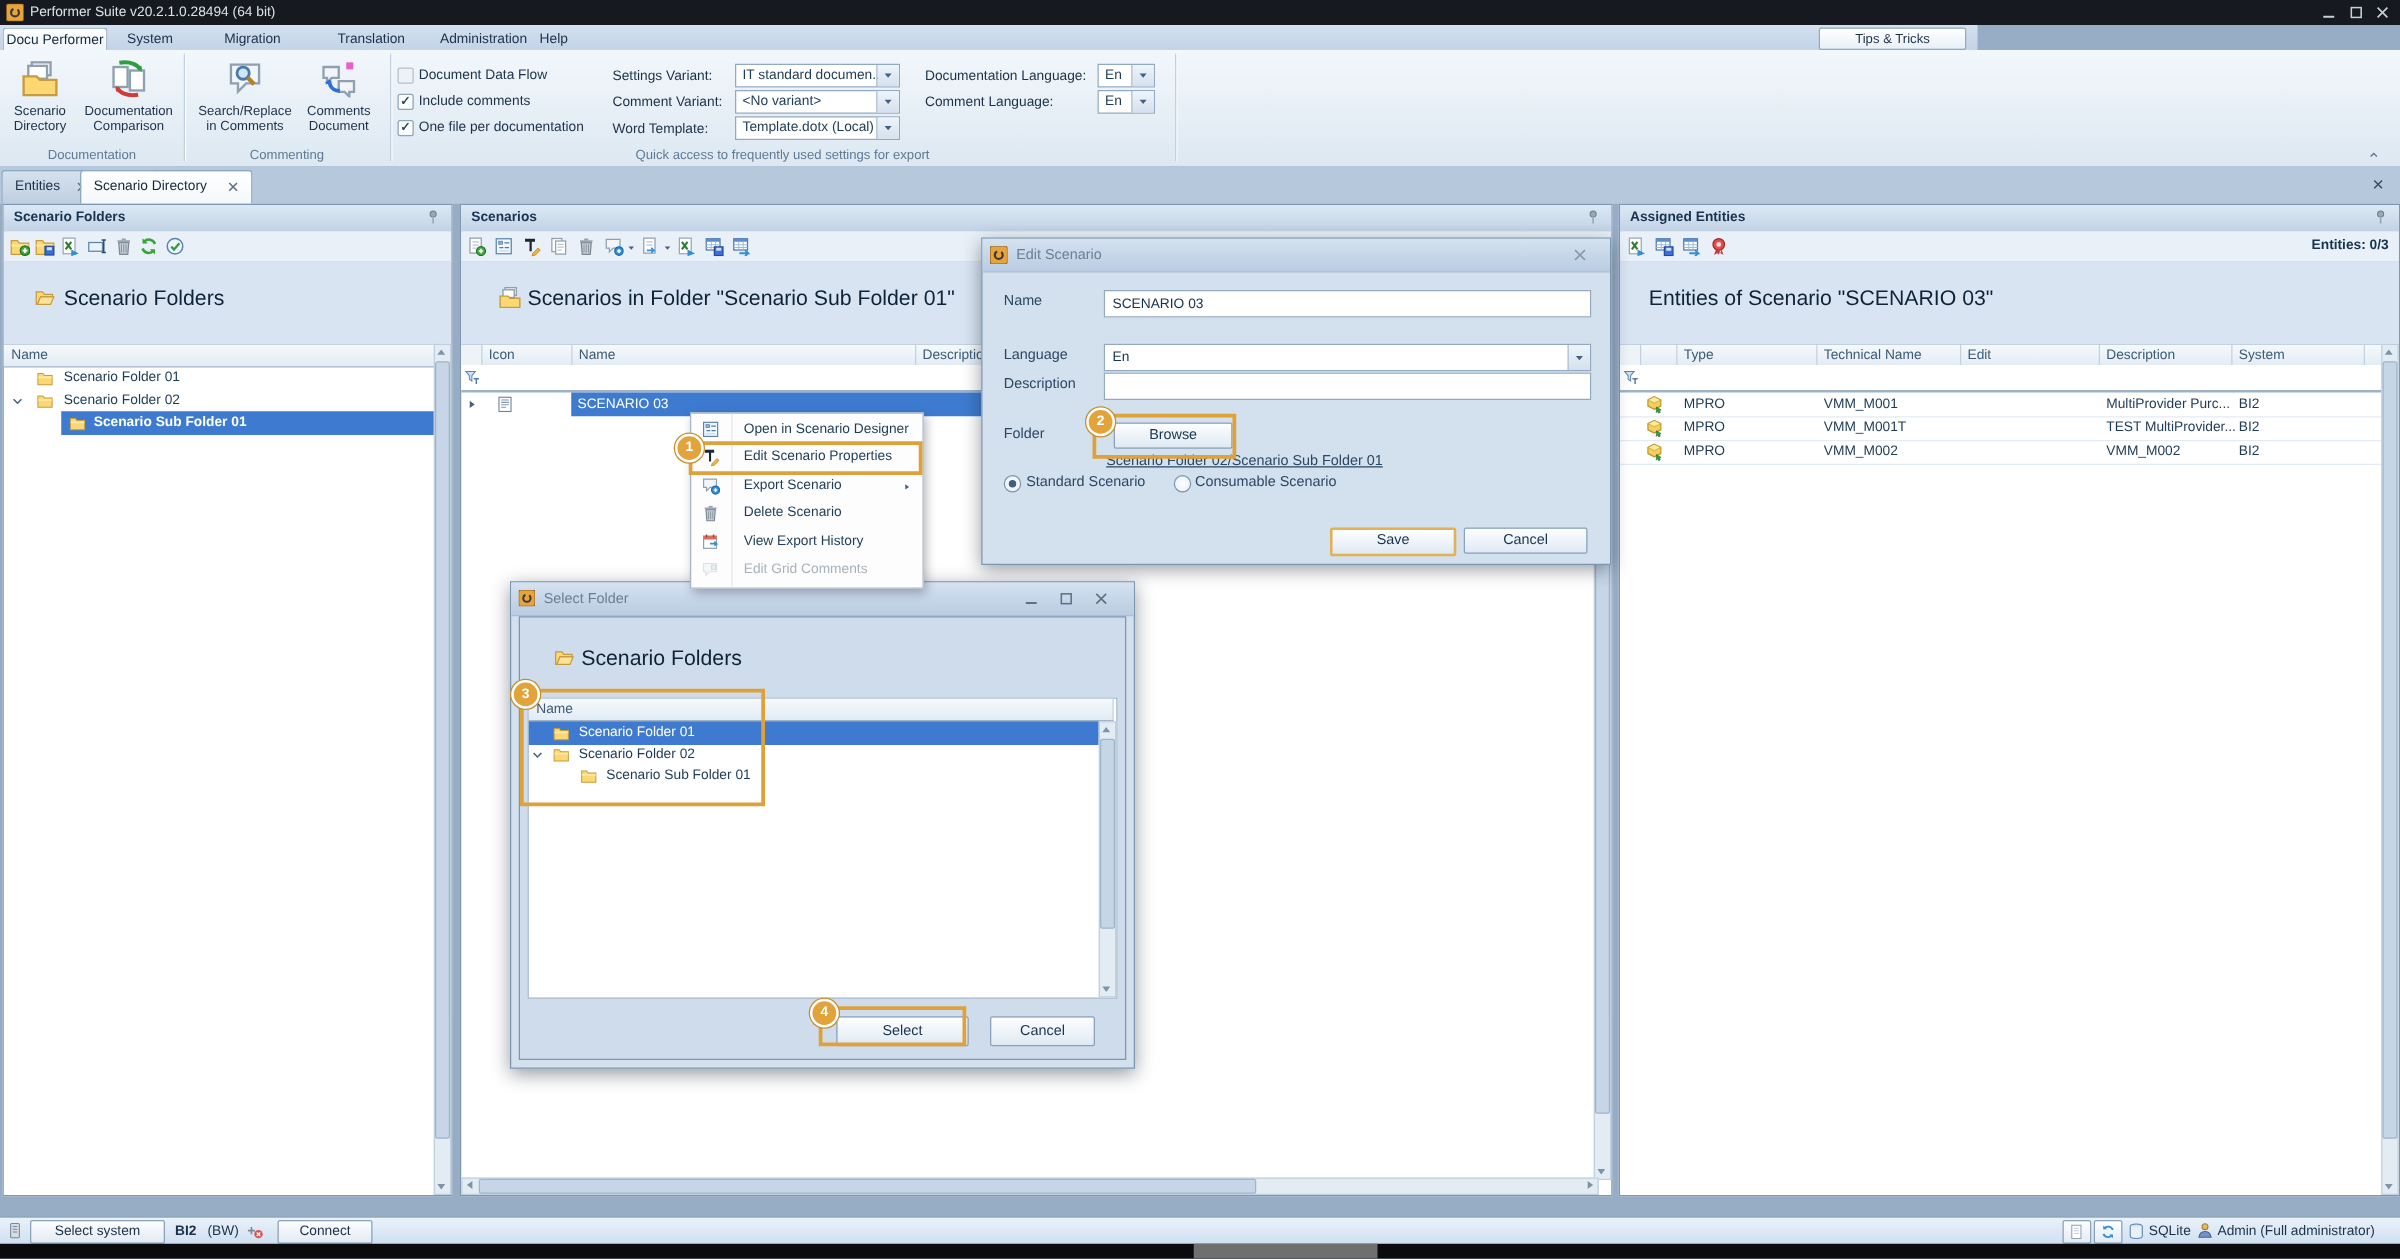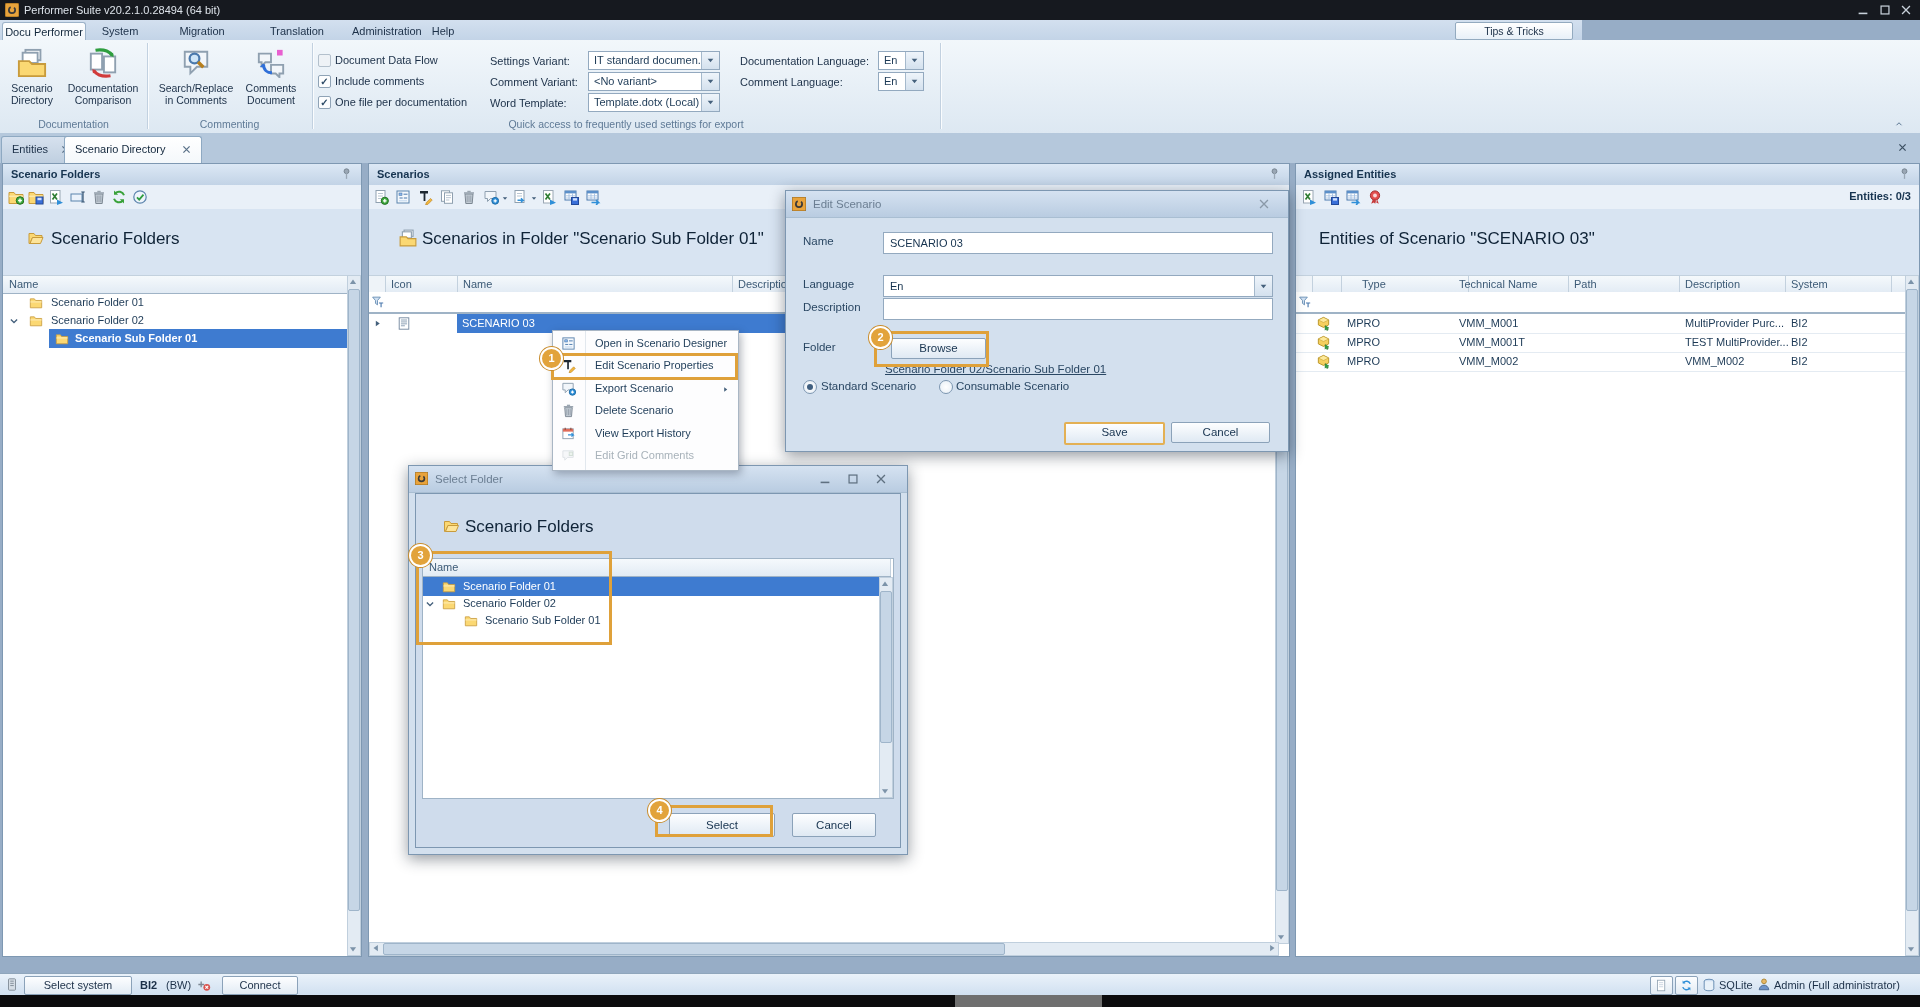--- a/index.html
+++ b/index.html
@@ -527,28 +527,28 @@
             <path d="M10.2 10.5l1.6 4.3-2.6-1.2" fill="#c63c3c"></path>
           </svg></span>
       <span class="abs" style="right:8px;top:5px;font-size:11px;font-weight:bold;color:#16334f;">Entities: 0/3</span>
     </div>
     <div class="hero">
       <span class="ht" style="left:23px;top:20px;">Entities of Scenario "SCENARIO 03"</span>
     </div>
     <div class="ghead" style="left:0;top:111px;width:611px;">
       <div class="gcell" style="left:0;width:16px;background:#eef3f8;"></div>
       <div class="gcell" style="left:16px;width:29px;"></div>
-      <div class="gcell" style="left:45px;width:112px;margin-left:15px;">
+      <div class="gcell" style="left:45px;width:112px;">
           <span class="gt">Type</span>
         </div>
       <div class="gcell" style="left:157px;width:115px;">
           <span class="gt">Technical Name</span>
         </div>
       <div class="gcell" style="left:272px;width:111px;">
-          <span class="gt">Path</span>
+          <span class="gt">Edit</span>
         </div>
       <div class="gcell" style="left:383px;width:106px;">
           <span class="gt">Description</span>
         </div>
       <div class="gcell" style="left:489px;width:106px;">
           <span class="gt">System</span>
         </div>
     </div>
     <div class="frow" style="left:0;top:128px;width:611px;">
       <span class="ic abs" style="left:2px;top:3px;width:13px;height:14px;"><svg viewBox="0 0 16 16" xmlns="http://www.w3.org/2000/svg">

